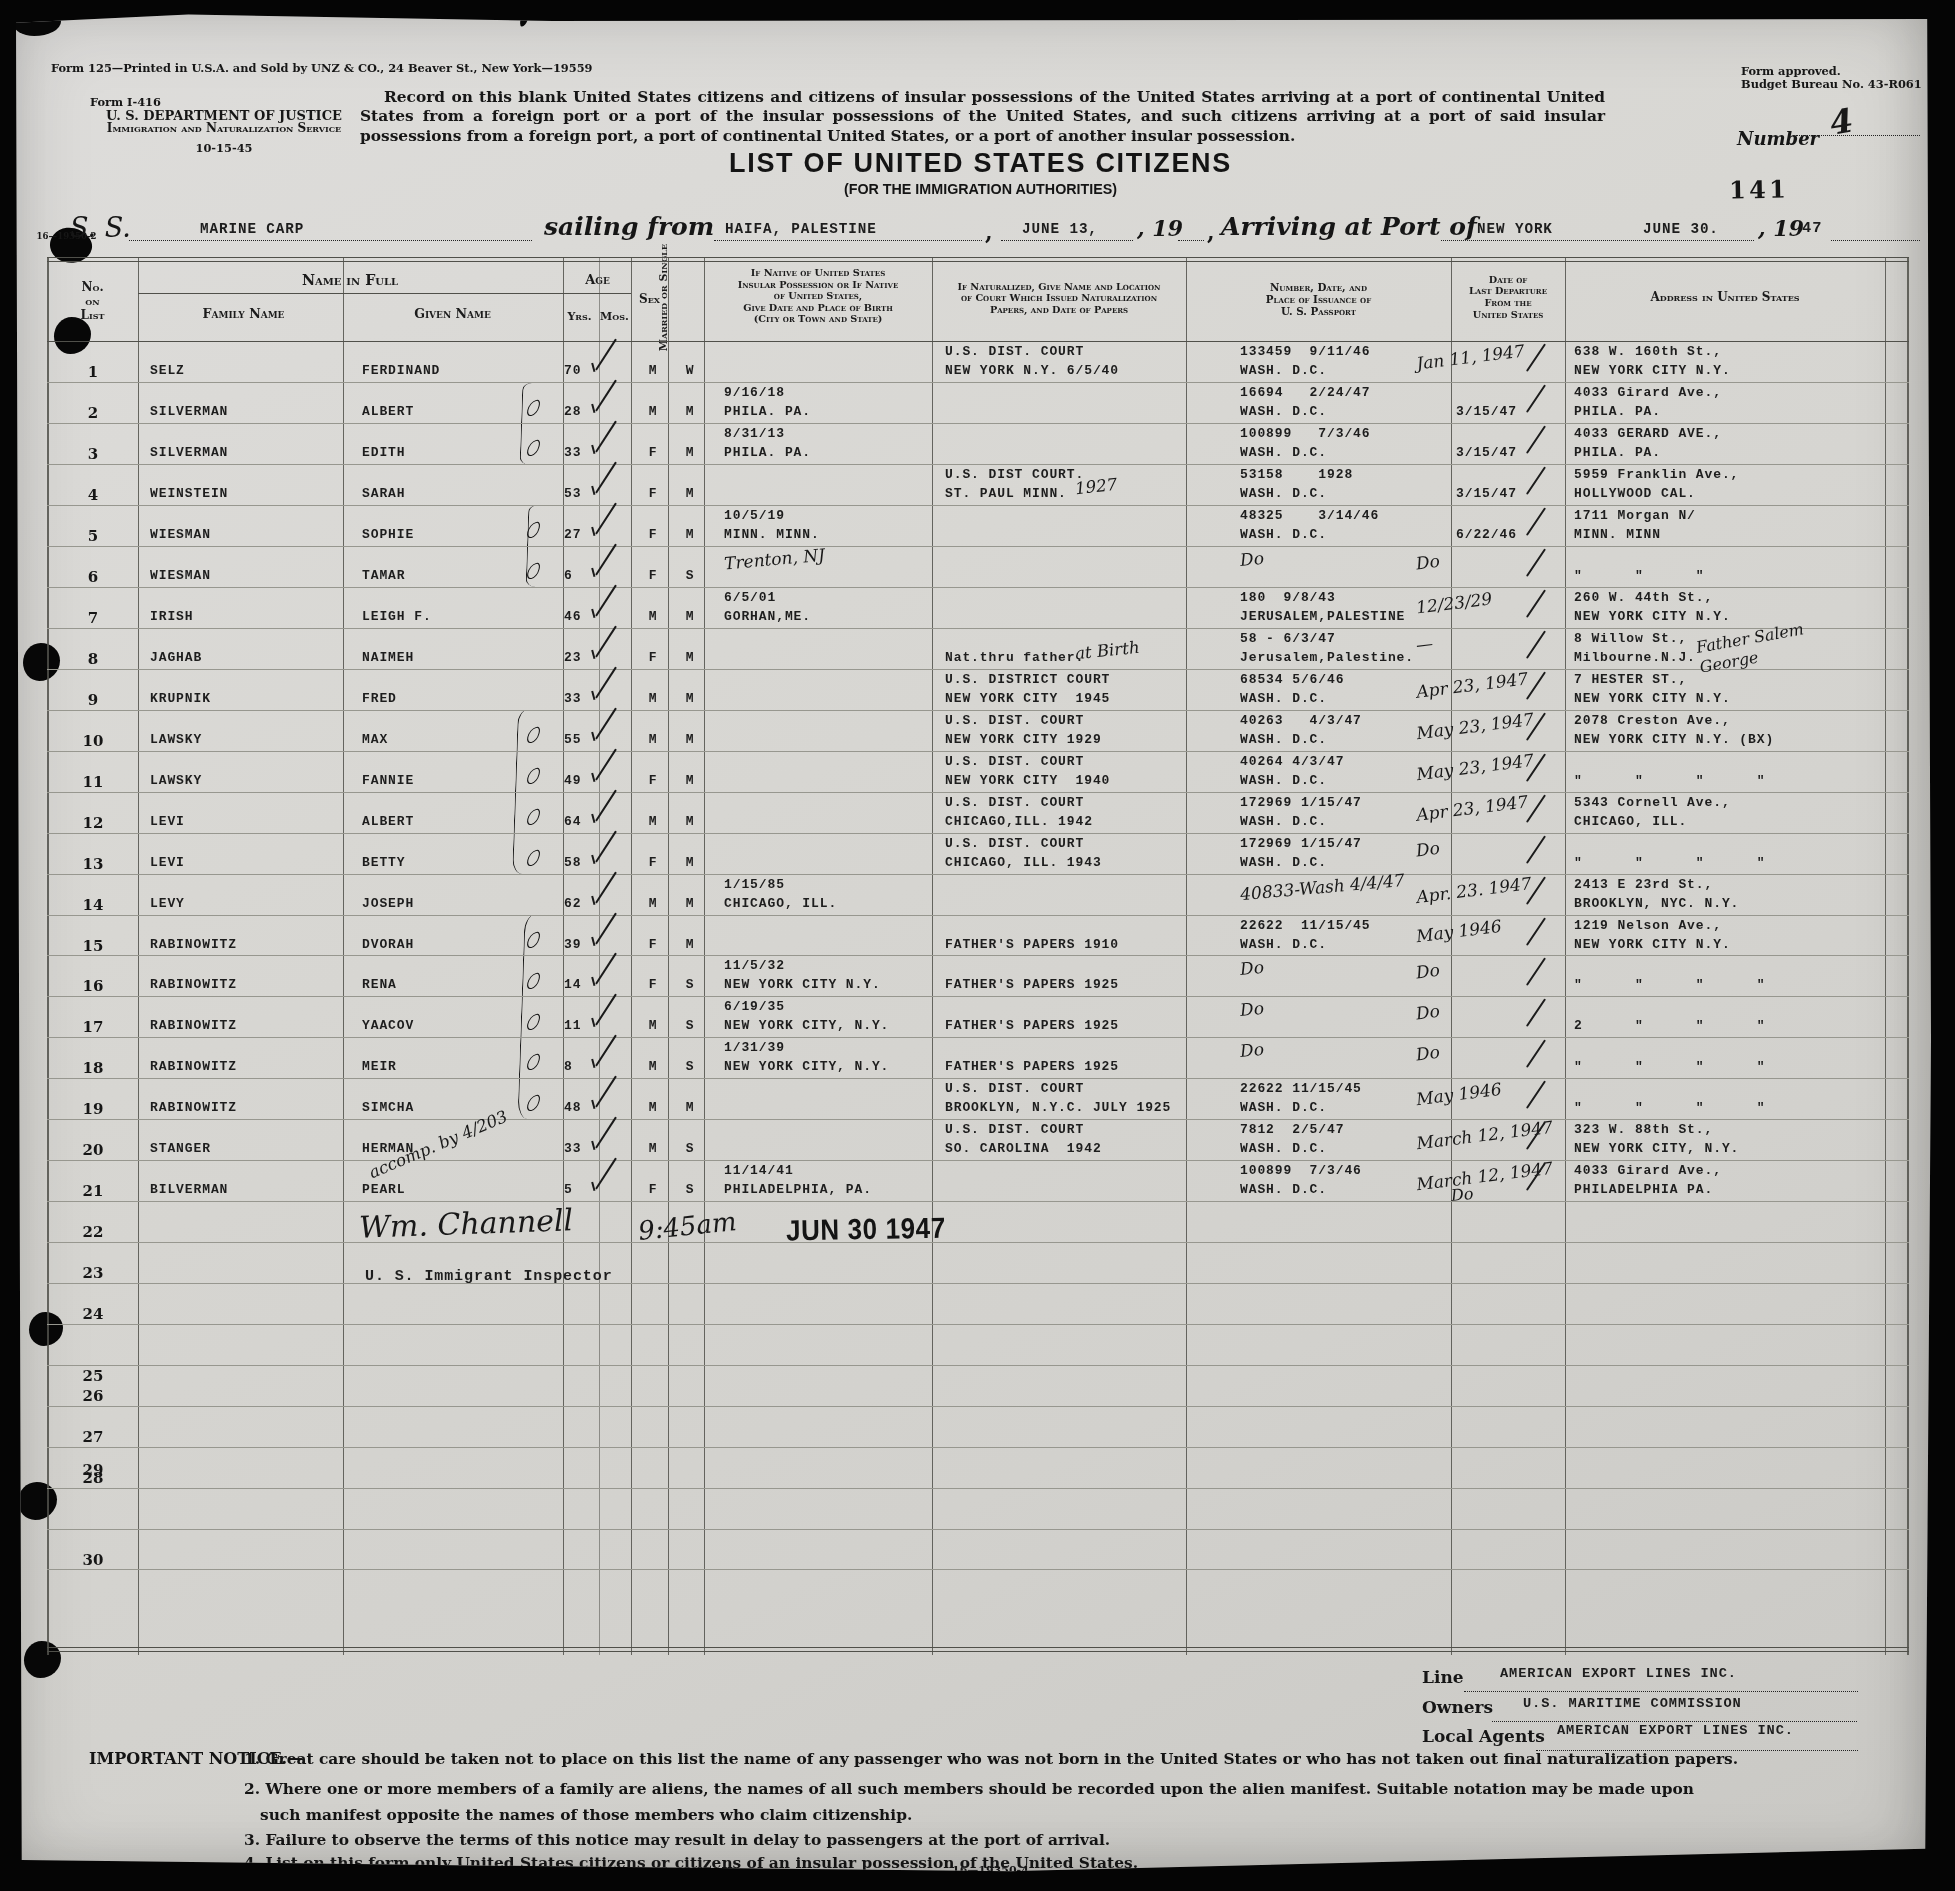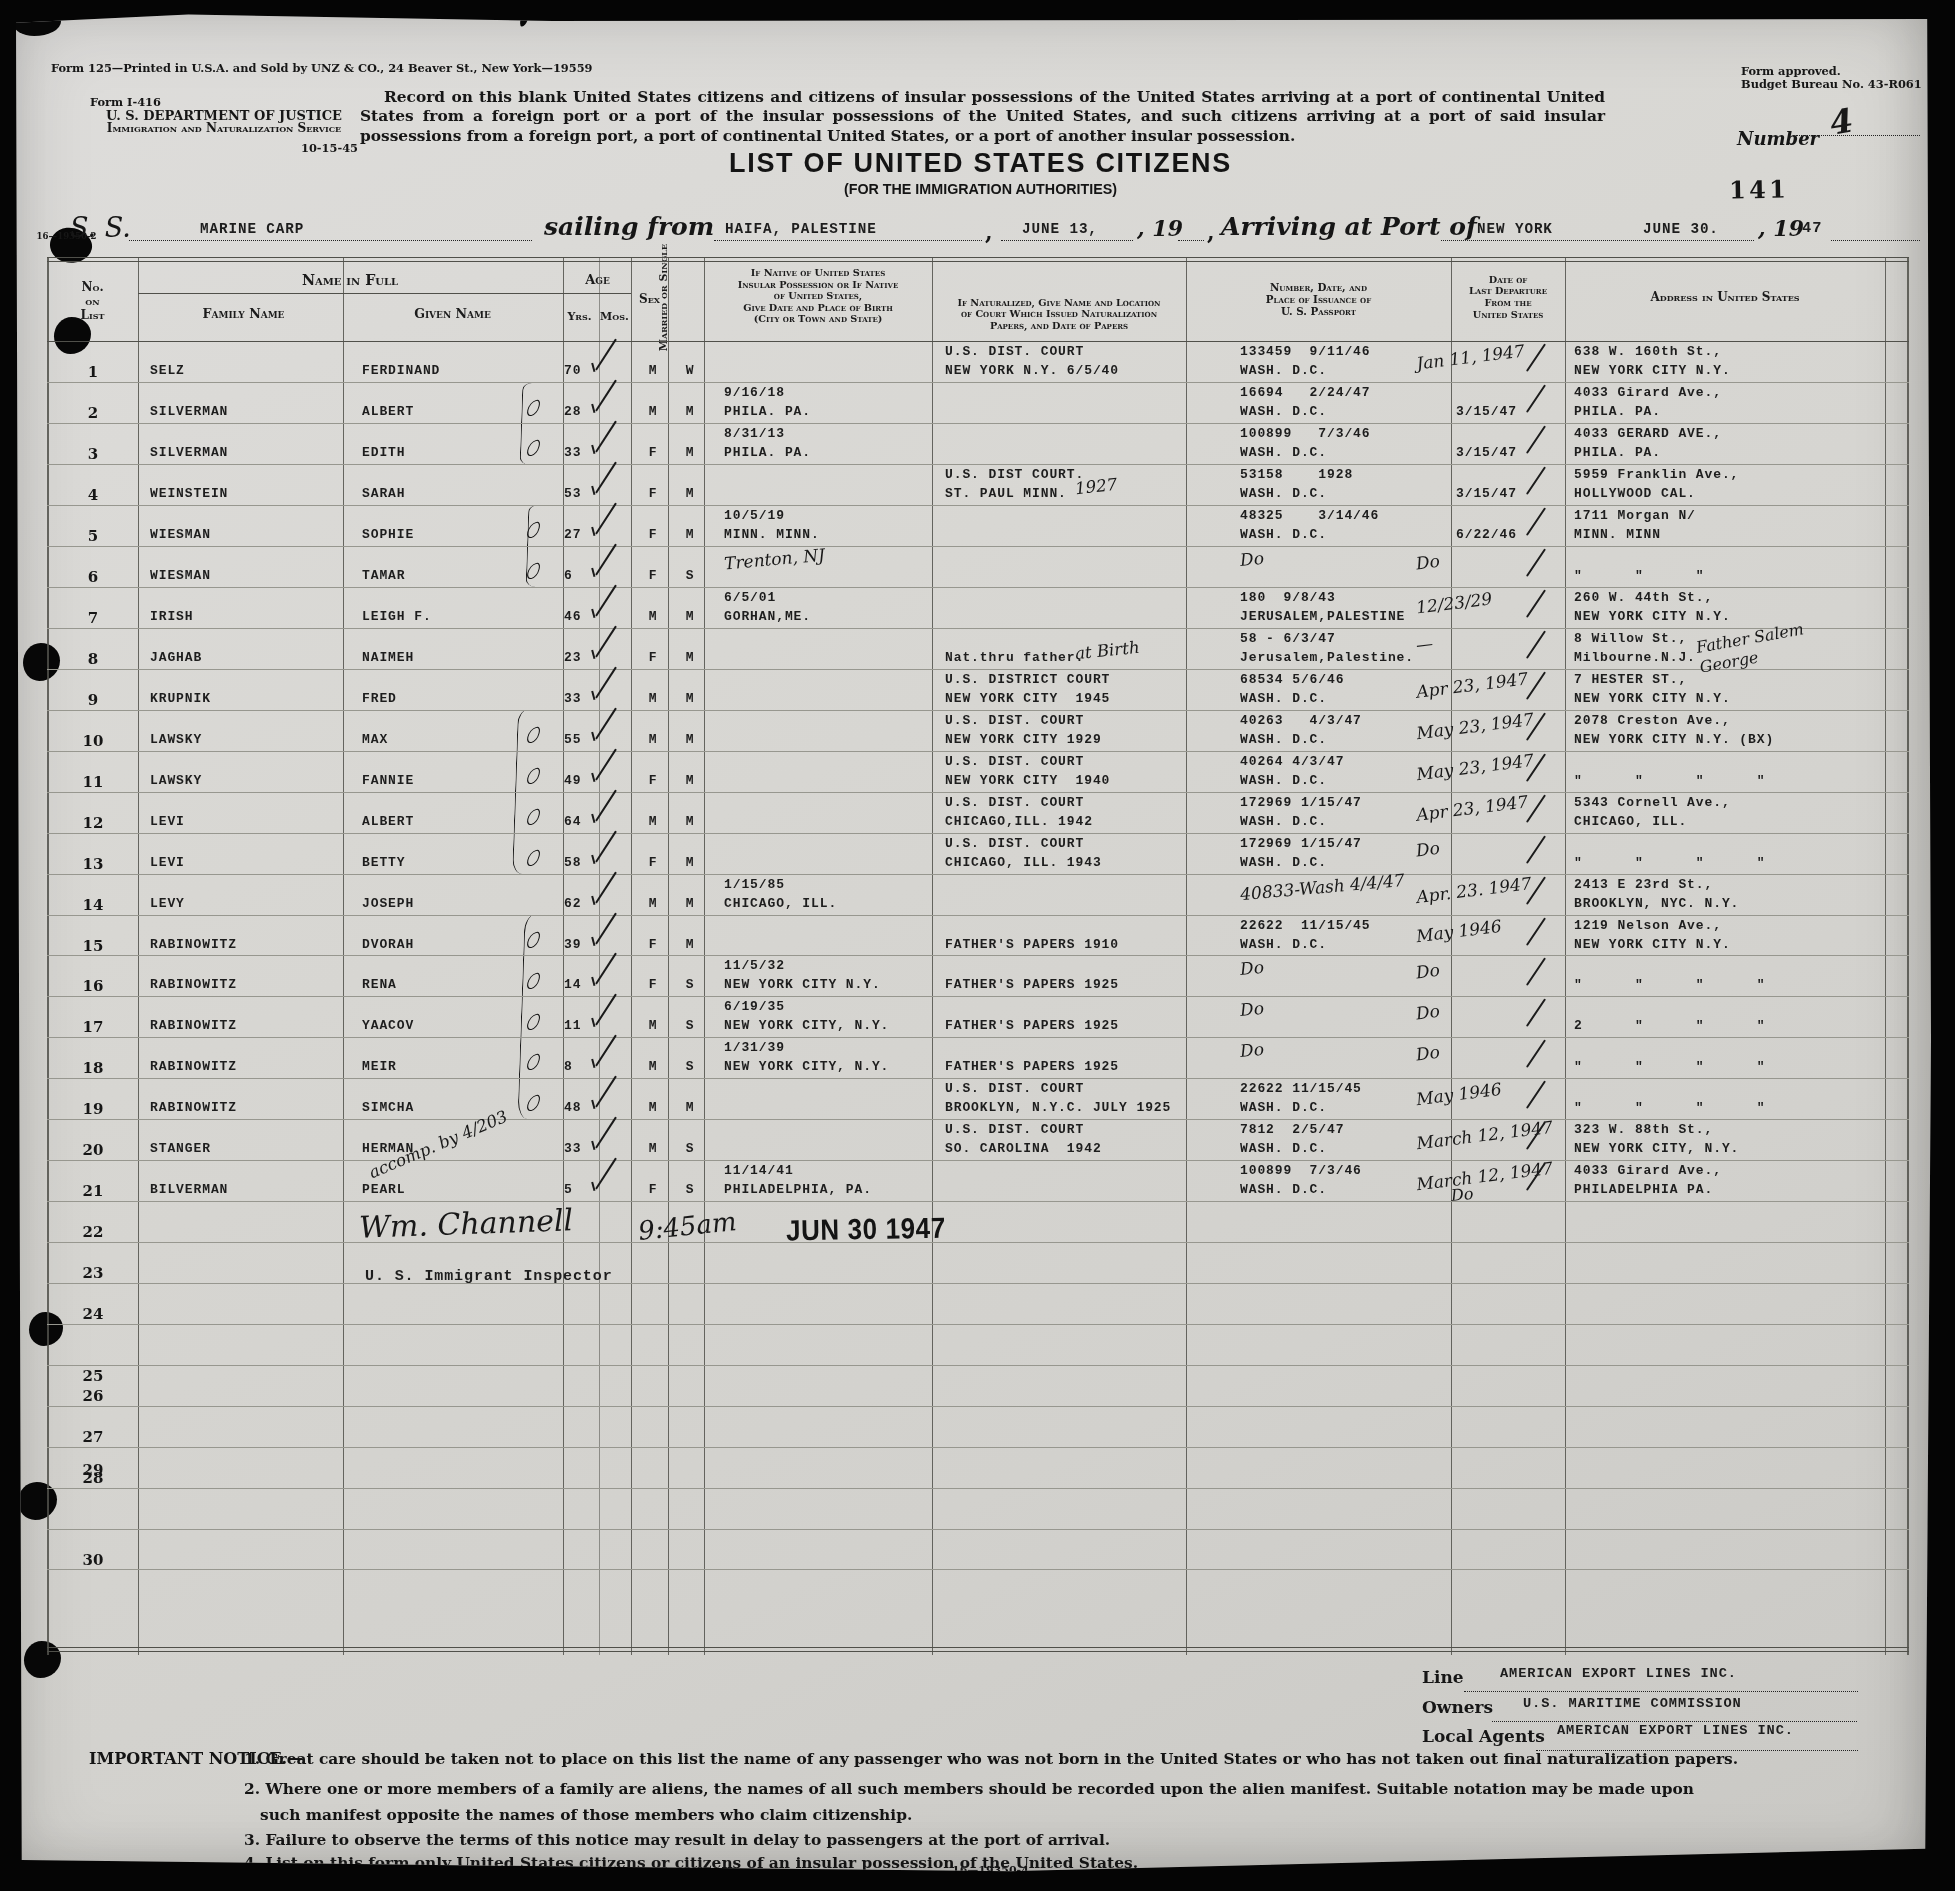--- a/index.html
+++ b/index.html
@@ -64,21 +64,21 @@
   <div class="hole" style="left:6.9px;top:630px;width:37px;height:38px;"></div>
   <div class="hole" style="left:12.6px;top:1299px;width:34px;height:34px;"></div>
   <div class="hole" style="left:2.3px;top:1469px;width:39px;height:38px;"></div>
   <div class="hole" style="left:8px;top:1628px;width:37px;height:37px;"></div>
   <div class="hole" style="left:505px;top:-2.3px;width:6.9px;height:17px;transform:rotate(18deg);"></div>
 
   <div class="abs pr b" style="left:35px;top:48px;font-size:11.4px;">Form 125—Printed in U.S.A. and Sold by UNZ &amp; CO., 24 Beaver St., New York—19559</div>
   <div class="abs pr b" style="left:74px;top:82px;width:268px;text-align:left;font-size:11.4px;">Form I-416</div>
   <div class="abs pr b" style="left:74px;top:95px;width:268px;text-align:center;font-size:13px;">U. S. DEPARTMENT OF JUSTICE</div>
   <div class="abs pr b sc" style="left:74px;top:108px;width:268px;text-align:center;font-size:12px;">Immigration and Naturalization Service</div>
-  <div class="abs pr b" style="left:74px;top:128px;width:268px;text-align:right;font-size:11.4px;">10-15-45</div>
+  <div class="abs pr b" style="left:74px;top:128px;width:268px;text-align:center;font-size:11.4px;">10-15-45</div>
   <div class="abs pr b" style="left:344px;top:75px;width:1245px;font-size:15.4px;line-height:1.28;text-align:justify;text-indent:24px;">Record on this blank United States citizens and citizens of insular possessions of the United States arriving at a port of continental United States from a foreign port or a port of the insular possessions of the United States, and such citizens arriving at a port of said insular possessions from a foreign port, a port of continental United States, or a port of another insular possession.</div>
   <div class="abs pr b" style="left:1725px;top:51px;font-size:11.4px;">Form approved.</div>
   <div class="abs pr b" style="left:1725px;top:64px;font-size:11.4px;">Budget Bureau No. 43-R061</div>
   <div class="abs pr b it" style="left:1721px;top:115px;font-size:18px;">Number</div>
   <div class="dot" style="left:1780px;top:122px;width:124px;"></div>
   <div class="abs hw" style="left:1814px;top:89px;font-size:33px;font-weight:700;transform:rotate(-9deg);">4</div>
   <div class="abs stamp" style="left:679px;top:135px;width:571px;text-align:center;font-size:27px;letter-spacing:1.7px;">LIST OF UNITED STATES CITIZENS</div>
   <div class="abs stamp" style="left:679px;top:168px;width:571px;text-align:center;font-size:14.3px;">(FOR THE IMMIGRATION AUTHORITIES)</div>
   <div class="abs pr b" style="left:1713px;top:162px;font-size:24px;letter-spacing:3.4px;transform:rotate(-1deg);">141</div>
   <div class="abs pr b" style="left:20.6px;top:218px;font-size:8.6px;">16—19350-2</div>
@@ -118,21 +118,21 @@
     <div class="hdr" style="left:550px;top:53px;width:35px;font-size:11px;">Mos.</div>
     <div class="hdr" style="left:584px;top:35px;width:37px;font-size:12px;text-align:center;">Sex</div>
     <div class="hdr" style="left:583px;top:34px;width:120px;font-size:11px;transform:rotate(-90deg) translateY(-26px);transform-origin:center;">Married or Single</div>
     <div class="hdr" style="left:657px;top:10.3px;width:228px;font-size:9.7px;">
       <div>If Native of United States</div>
         <div>Insular Possession or If Native</div>
       <div>of United States,</div>
         <div>Give Date and Place of Birth</div>
       <div>(City or Town and State)</div>
     </div>
-    <div class="hdr" style="left:885px;top:24px;width:254px;font-size:9.7px;margin-top:16px;">
+    <div class="hdr" style="left:885px;top:24px;width:254px;font-size:9.7px;">
       <div>If Naturalized, Give Name and Location</div>
         <div>of Court Which Issued Naturalization</div>
         <div>Papers, and Date of Papers</div>
     </div>
     <div class="hdr" style="left:1139px;top:24px;width:265px;font-size:10.3px;">
       <div>Number, Date, and</div>
         <div>Place of Issuance of</div>
         <div>U. S. Passport</div>
     </div>
     <div class="hdr" style="left:1404px;top:17px;width:114px;font-size:9.7px;">

